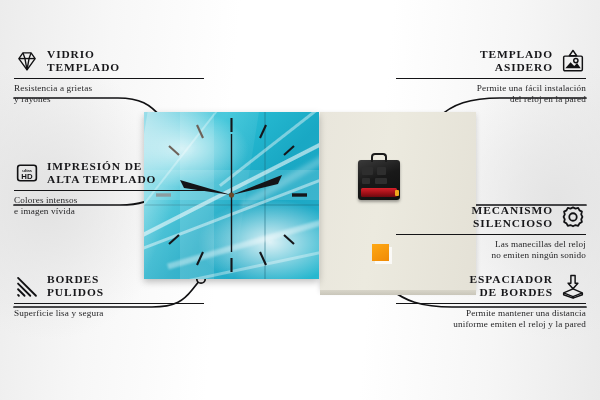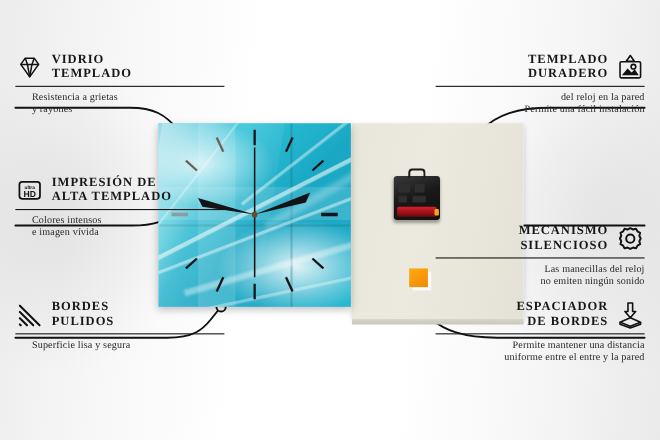--- a/index.html
+++ b/index.html
@@ -30,21 +30,21 @@
   .feat .titles {
     font-weight:bold; font-size:11.4px; line-height:13.4px;
     letter-spacing:.9px; color:#17171a; white-space:nowrap;
   }
   .feat.left .titles { text-align:left; }
   .feat.right .titles { text-align:right; }
   .feat .rule { height:1.6px; background:#141416; margin:3px 0 3.5px 0; width:100%; }
   .feat .sub {
     font-size:9.2px; line-height:11.4px; color:#262628; letter-spacing:.15px;
   }
-  .feat.left .sub { text-align:left;margin-left:15px; }
+  .feat.left .sub { text-align:left; }
   .feat.right .sub { text-align:right; }
 
   .ico { width:26px; height:26px; flex:0 0 26px; display:block; }
   .ico svg { display:block; width:26px; height:26px; }
 
   
   #f-vidrio    { left:14px;  top:48px; }
   #f-impresion { left:14px;  top:160px; }
   #f-bordes    { left:14px;  top:273px; }
   #f-asidero   { left:396px; top:48px;  }
@@ -278,35 +278,35 @@
     <div class="rule"></div>
     <div class="sub">
       <div>Superficie lisa y segura</div>
     </div>
   </div>
 
   <div class="feat right" id="f-asidero">
     <div class="head">
       <div class="titles">
         <div>TEMPLADO</div>
-        <div>DURADERO</div>
+        <div>ASIDERO</div>
       </div>
       <span class="ico">
         <svg viewBox="0 0 32 32" fill="none" stroke="#121214" stroke-width="1.8" stroke-linejoin="round">
           <path d="M16 3 L11.5 9.5 H20.5 Z"></path>
           <rect x="4.5" y="10" width="23" height="18" rx="1.5"></rect>
           <path d="M6.5 25 L13 17.5 L17.5 22 L21 18.5 L25.5 25 Z" fill="#121214" stroke="none"></path>
           <circle cx="19.5" cy="15.5" r="2.6"></circle>
         </svg>
       </span>
     </div>
     <div class="rule"></div>
     <div class="sub">
+      <div>Permite una fácil instalación</div>
       <div>del reloj en la pared</div>
-      <div>Permite una fácil instalación</div>
     </div>
   </div>
 
   <div class="feat right" id="f-mecanismo">
     <div class="head">
       <div class="titles">
         <div>MECANISMO</div>
         <div>SILENCIOSO</div>
       </div>
       <span class="ico">
@@ -333,17 +333,17 @@
         <svg viewBox="0 0 32 32" fill="none" stroke="#121214" stroke-width="1.8" stroke-linejoin="round">
           <path d="M13.4 3 h5.2 v9.5 h3.4 L16 19.5 L10 12.5 h3.4 Z"></path>
           <path d="M16 19.5 L4.5 24.5 L16 29 L27.5 24.5 Z"></path>
           <path d="M4.5 24.5 v2.2 L16 31 v-2 M27.5 24.5 v2.2 L16 31"></path>
         </svg>
       </span>
     </div>
     <div class="rule"></div>
     <div class="sub">
       <div>Permite mantener una distancia</div>
-      <div>uniforme entre el entre y la pared</div>
+      <div>uniforme emiten el reloj y la pared</div>
     </div>
   </div>
 
 </div>
 
 </body></html>

